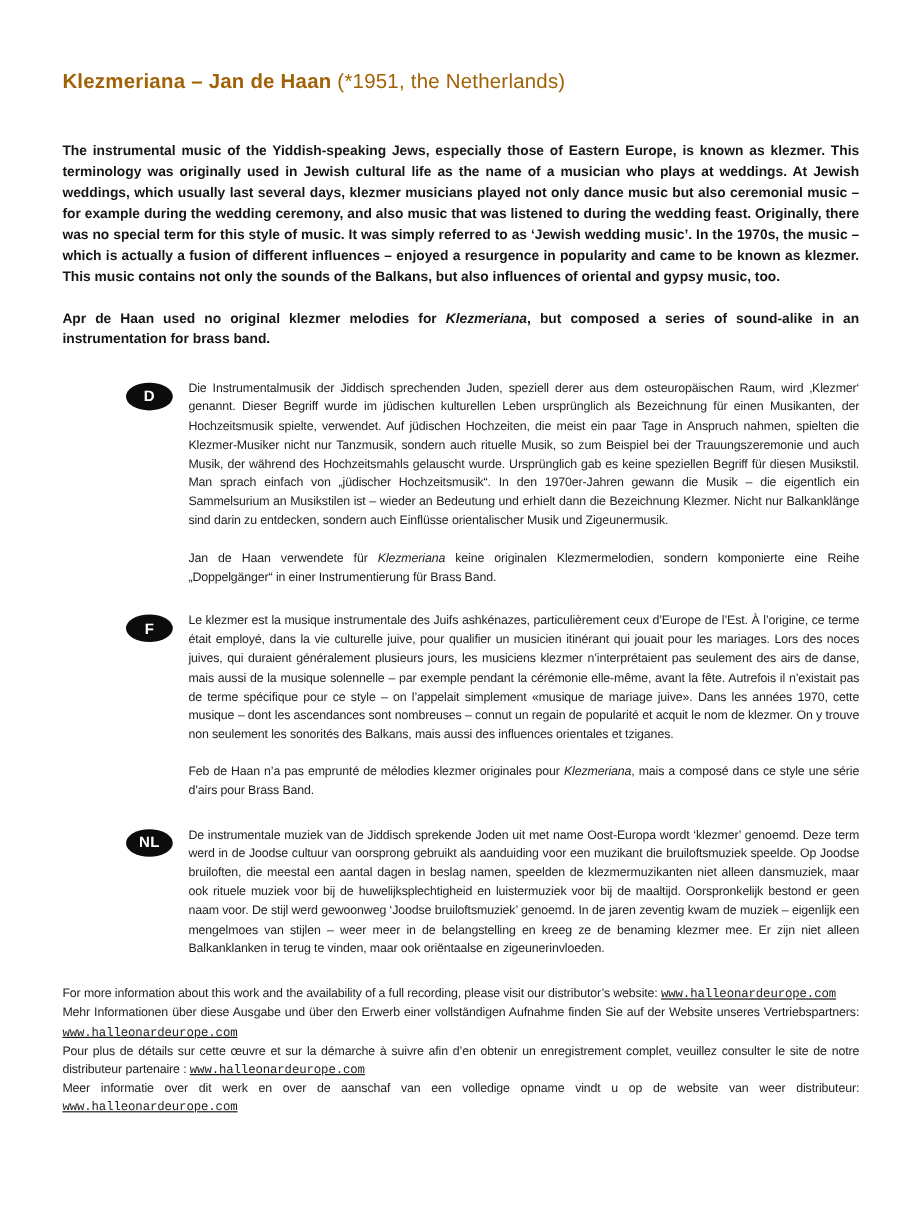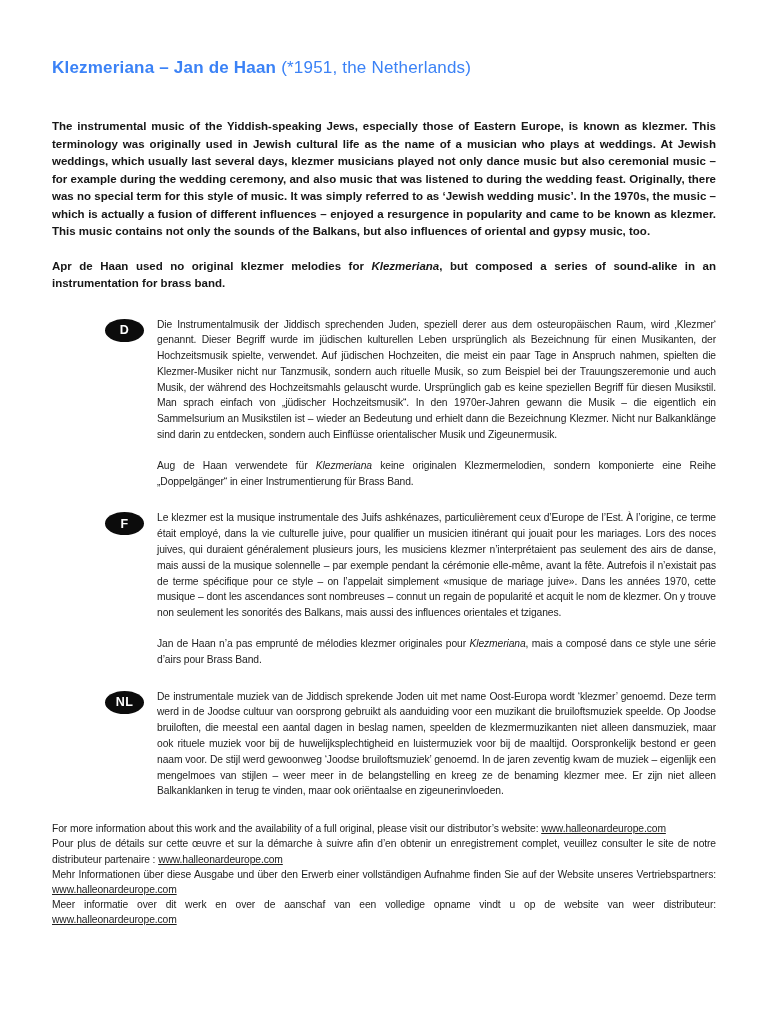--- a/index.html
+++ b/index.html
@@ -7,21 +7,21 @@
   body {
     width: 768px; height: 1024px; overflow: hidden;
     font-family: "Liberation Sans", sans-serif;
     color: #1c1c1c;
     -webkit-font-smoothing: antialiased;
   }
   .page { width: 768px; height: 1024px; padding: 50px 52px 0 52px; background: #fff; }
 
   .title {
     font-size: 17px; font-weight: normal; letter-spacing: 0.2px;
-    margin-top: 8px; margin-bottom: 40px; color: #3b82f6;
+    margin-top: 8px; margin-bottom: 40px; color: #a16207;
   }
   .title .t-bold { font-weight: bold; }
 
   .intro { }
   .intro p {
     font-size: 11.5px; font-weight: bold; line-height: 17.5px;
     text-align: justify; color: #161616; margin-top: 38px;
   }
   .intro .p2 { margin-top: 17px; }
 
@@ -39,61 +39,61 @@
   }
   .section-text .p2 { margin-top: 15px; }
 
   .italic { font-style: italic; }
 
   .footer {
     margin-top: 22px; font-size: 10.3px; line-height: 15.2px;
     text-align: justify; letter-spacing: -0.1px; color: #1c1c1c;
     padding-bottom: 18px;
   }
-  .dist-link { color: inherit; text-decoration: underline; cursor: pointer; }
+  .dist-link { color: inherit; text-decoration: underline; cursor: pointer; font-family: Liberation Mono, monospace; }
 </style>
 </head>
 <body>
 
 <div class="page">
 
   <h1 class="title"><span class="t-bold">Klezmeriana – Jan de Haan</span><span> (*1951, the Netherlands)</span></h1>
 
   <div class="intro">
     <p class="p1">The instrumental music of the Yiddish-speaking Jews, especially those of Eastern Europe, is known as klezmer. This terminology was originally used in Jewish cultural life as the name of a musician who plays at weddings. At Jewish weddings, which usually last several days, klezmer musicians played not only dance music but also ceremonial music – for example during the wedding ceremony, and also music that was listened to during the wedding feast. Originally, there was no special term for this style of music. It was simply referred to as ‘Jewish wedding music’. In the 1970s, the music – which is actually a fusion of different influences – enjoyed a resurgence in popularity and came to be known as klezmer. This music contains not only the sounds of the Balkans, but also influences of oriental and gypsy music, too.</p>
     <p class="p2"><span>Apr de Haan used no original klezmer melodies for </span><span class="italic">Klezmeriana</span><span>, but composed a series of sound-alike in an instrumentation for brass band.</span></p>
   </div>
 
   <div class="sections">
 
     <div class="lang-section">
       <div class="badge">D</div>
       <div class="section-text">
         <p class="p1">Die Instrumentalmusik der Jiddisch sprechenden Juden, speziell derer aus dem osteuropäischen Raum, wird ‚Klezmer‘ genannt. Dieser Begriff wurde im jüdischen kulturellen Leben ursprünglich als Bezeichnung für einen Musikanten, der Hochzeitsmusik spielte, verwendet. Auf jüdischen Hochzeiten, die meist ein paar Tage in Anspruch nahmen, spielten die Klezmer-Musiker nicht nur Tanzmusik, sondern auch rituelle Musik, so zum Beispiel bei der Trauungszeremonie und auch Musik, der während des Hochzeitsmahls gelauscht wurde. Ursprünglich gab es keine speziellen Begriff für diesen Musikstil. Man sprach einfach von „jüdischer Hochzeitsmusik“. In den 1970er-Jahren gewann die Musik – die eigentlich ein Sammelsurium an Musikstilen ist – wieder an Bedeutung und erhielt dann die Bezeichnung Klezmer. Nicht nur Balkanklänge sind darin zu entdecken, sondern auch Einflüsse orientalischer Musik und Zigeunermusik.</p>
-        <p class="p2"><span>Aug de Haan verwendete für </span><span class="italic">Klezmeriana</span><span> keine originalen Klezmermelodien, sondern komponierte eine Reihe „Doppelgänger“ in einer Instrumentierung für Brass Band.</span></p>
+        <p class="p2"><span>Jan de Haan verwendete für </span><span class="italic">Klezmeriana</span><span> keine originalen Klezmermelodien, sondern komponierte eine Reihe „Doppelgänger“ in einer Instrumentierung für Brass Band.</span></p>
       </div>
     </div>
 
     <div class="lang-section">
       <div class="badge">F</div>
       <div class="section-text">
         <p class="p1">Le klezmer est la musique instrumentale des Juifs ashkénazes, particulièrement ceux d’Europe de l’Est. À l’origine, ce terme était employé, dans la vie culturelle juive, pour qualifier un musicien itinérant qui jouait pour les mariages. Lors des noces juives, qui duraient généralement plusieurs jours, les musiciens klezmer n’interprétaient pas seulement des airs de danse, mais aussi de la musique solennelle – par exemple pendant la cérémonie elle-même, avant la fête. Autrefois il n’existait pas de terme spécifique pour ce style – on l’appelait simplement «musique de mariage juive». Dans les années 1970, cette musique – dont les ascendances sont nombreuses – connut un regain de popularité et acquit le nom de klezmer. On y trouve non seulement les sonorités des Balkans, mais aussi des influences orientales et tziganes.</p>
-        <p class="p2"><span>Jan de Haan n’a pas emprunté de mélodies klezmer originales pour </span><span class="italic">Klezmeriana</span><span>, mais a composé dans ce style une série d’airs pour Brass Band.</span></p>
+        <p class="p2"><span>Feb de Haan n’a pas emprunté de mélodies klezmer originales pour </span><span class="italic">Klezmeriana</span><span>, mais a composé dans ce style une série d’airs pour Brass Band.</span></p>
       </div>
     </div>
 
     <div class="lang-section">
       <div class="badge">NL</div>
       <div class="section-text">
         <p class="p1">De instrumentale muziek van de Jiddisch sprekende Joden uit met name Oost-Europa wordt ‘klezmer’ genoemd. Deze term werd in de Joodse cultuur van oorsprong gebruikt als aanduiding voor een muzikant die bruiloftsmuziek speelde. Op Joodse bruiloften, die meestal een aantal dagen in beslag namen, speelden de klezmermuzikanten niet alleen dansmuziek, maar ook rituele muziek voor bij de huwelijksplechtigheid en luistermuziek voor bij de maaltijd. Oorspronkelijk bestond er geen naam voor. De stijl werd gewoonweg ‘Joodse bruiloftsmuziek’ genoemd. In de jaren zeventig kwam de muziek – eigenlijk een mengelmoes van stijlen – weer meer in de belangstelling en kreeg ze de benaming klezmer mee. Er zijn niet alleen Balkanklanken in terug te vinden, maar ook oriëntaalse en zigeunerinvloeden.</p>
       </div>
     </div>
 
   </div>
 
   <div class="footer">
-    <div><span>For more information about this work and the availability of a full original, please visit our distributor’s website: </span><a class="dist-link">www.halleonardeurope.com</a></div>
+    <div><span>For more information about this work and the availability of a full recording, please visit our distributor’s website: </span><a class="dist-link">www.halleonardeurope.com</a></div>
+    <div><span>Mehr Informationen über diese Ausgabe und über den Erwerb einer vollständigen Aufnahme finden Sie auf der Website unseres Vertriebspartners: </span><a class="dist-link">www.halleonardeurope.com</a></div>
     <div><span>Pour plus de détails sur cette œuvre et sur la démarche à suivre afin d’en obtenir un enregistrement complet, veuillez consulter le site de notre distributeur partenaire : </span><a class="dist-link">www.halleonardeurope.com</a></div>
-    <div><span>Mehr Informationen über diese Ausgabe und über den Erwerb einer vollständigen Aufnahme finden Sie auf der Website unseres Vertriebspartners: </span><a class="dist-link">www.halleonardeurope.com</a></div>
     <div><span>Meer informatie over dit werk en over de aanschaf van een volledige opname vindt u op de website van weer distributeur: </span><a class="dist-link">www.halleonardeurope.com</a></div>
   </div>
 
 </div>
 
 </body></html>

